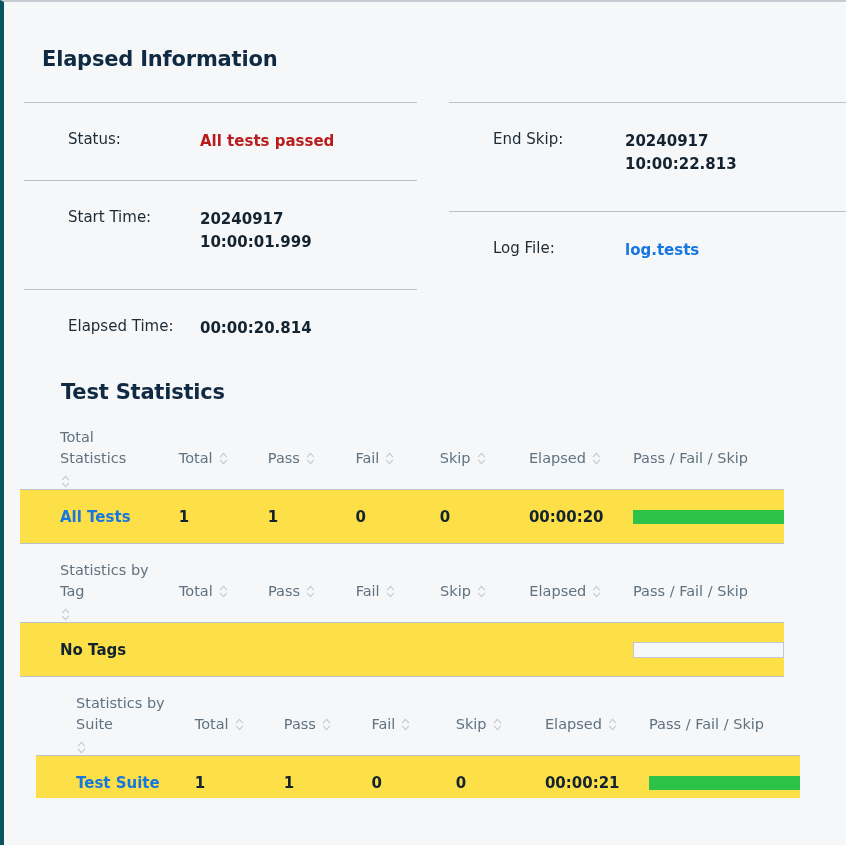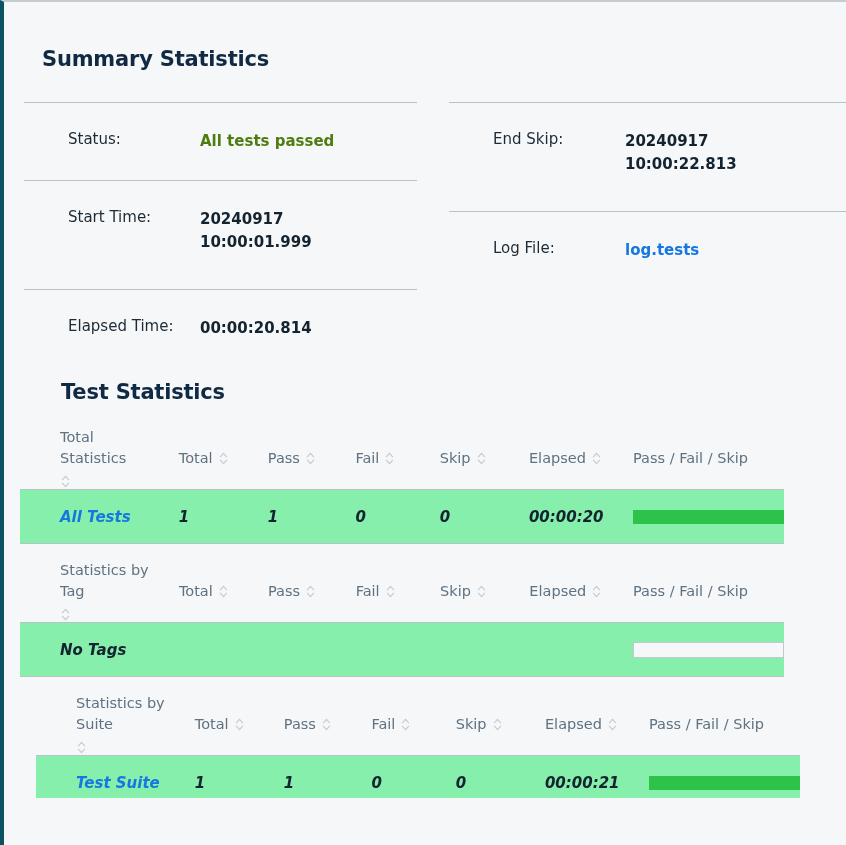--- a/index.html
+++ b/index.html
@@ -80,21 +80,21 @@
   .summary-col.right .summary-row .label { padding-left: 44px; width: 176px; }
 
   .summary-row .value {
     font-size: 15px;
     font-weight: bold;
     color: #13232f;
     padding-top: 27px;
     padding-bottom: 27px;
     line-height: 23px;
   }
-  .value.pass   { color: #4d7c0f; }
+  .value.pass   { color: #b91c1c; }
   .value.link   { color: #1677e0; }
 
   .summary-row.tall .label,
   .summary-row.tall .value { padding-top: 27px; padding-bottom: 35px; }
 
   
   .stats-table {
     position: absolute;
     left: 16px;
     width: 764px;
@@ -134,29 +134,28 @@
   .sort-icon {
     display: inline-block;
     width: 11px;
     height: 15px;
     position: relative;
     flex: none;
   }
   .sort-icon svg { display: block; }
 
   .stats-table td {
-    background: #86efac;
+    background: #fde047;
     height: 53px;
     padding: 0;
     font-size: 15px;
     font-weight: bold;
     color: #13232f;
     vertical-align: middle;
     border-bottom: 1px solid #b9c2c9;
-    font-style: italic;
   }
   .stats-table td.name-col { padding-left: 40px; }
   .stats-table td.c-total   { padding-left: 15px; }
   .stats-table td.c-pass    { padding-left: 13px; }
   .stats-table td.c-fail    { padding-left: 12px; }
   .stats-table td.c-skip    { padding-left: 11px; }
   .stats-table td.c-elapsed { padding-left: 14px; }
   .stats-table td.c-bar     { padding-left: 11px; }
 
   td.name-col .row-link {
@@ -191,21 +190,21 @@
     width: 842px;
     height: 49px;
     background: #f6f7f9;
   }
 </style>
 </head>
 <body>
 
 <div class="page">
 
-  <div class="section-title" id="summary-title">Summary Statistics</div>
+  <div class="section-title" id="summary-title">Elapsed Information</div>
 
   <div class="summary-grid">
     <div class="summary-col left" id="summary-left">
         <div class="summary-row">
           <div class="label">Status:</div>
           <div class="value pass">All tests passed</div>
         </div>
         <div class="summary-row tall">
           <div class="label">Start Time:</div>
           <div class="value " style="white-space: pre-line;">20240917

